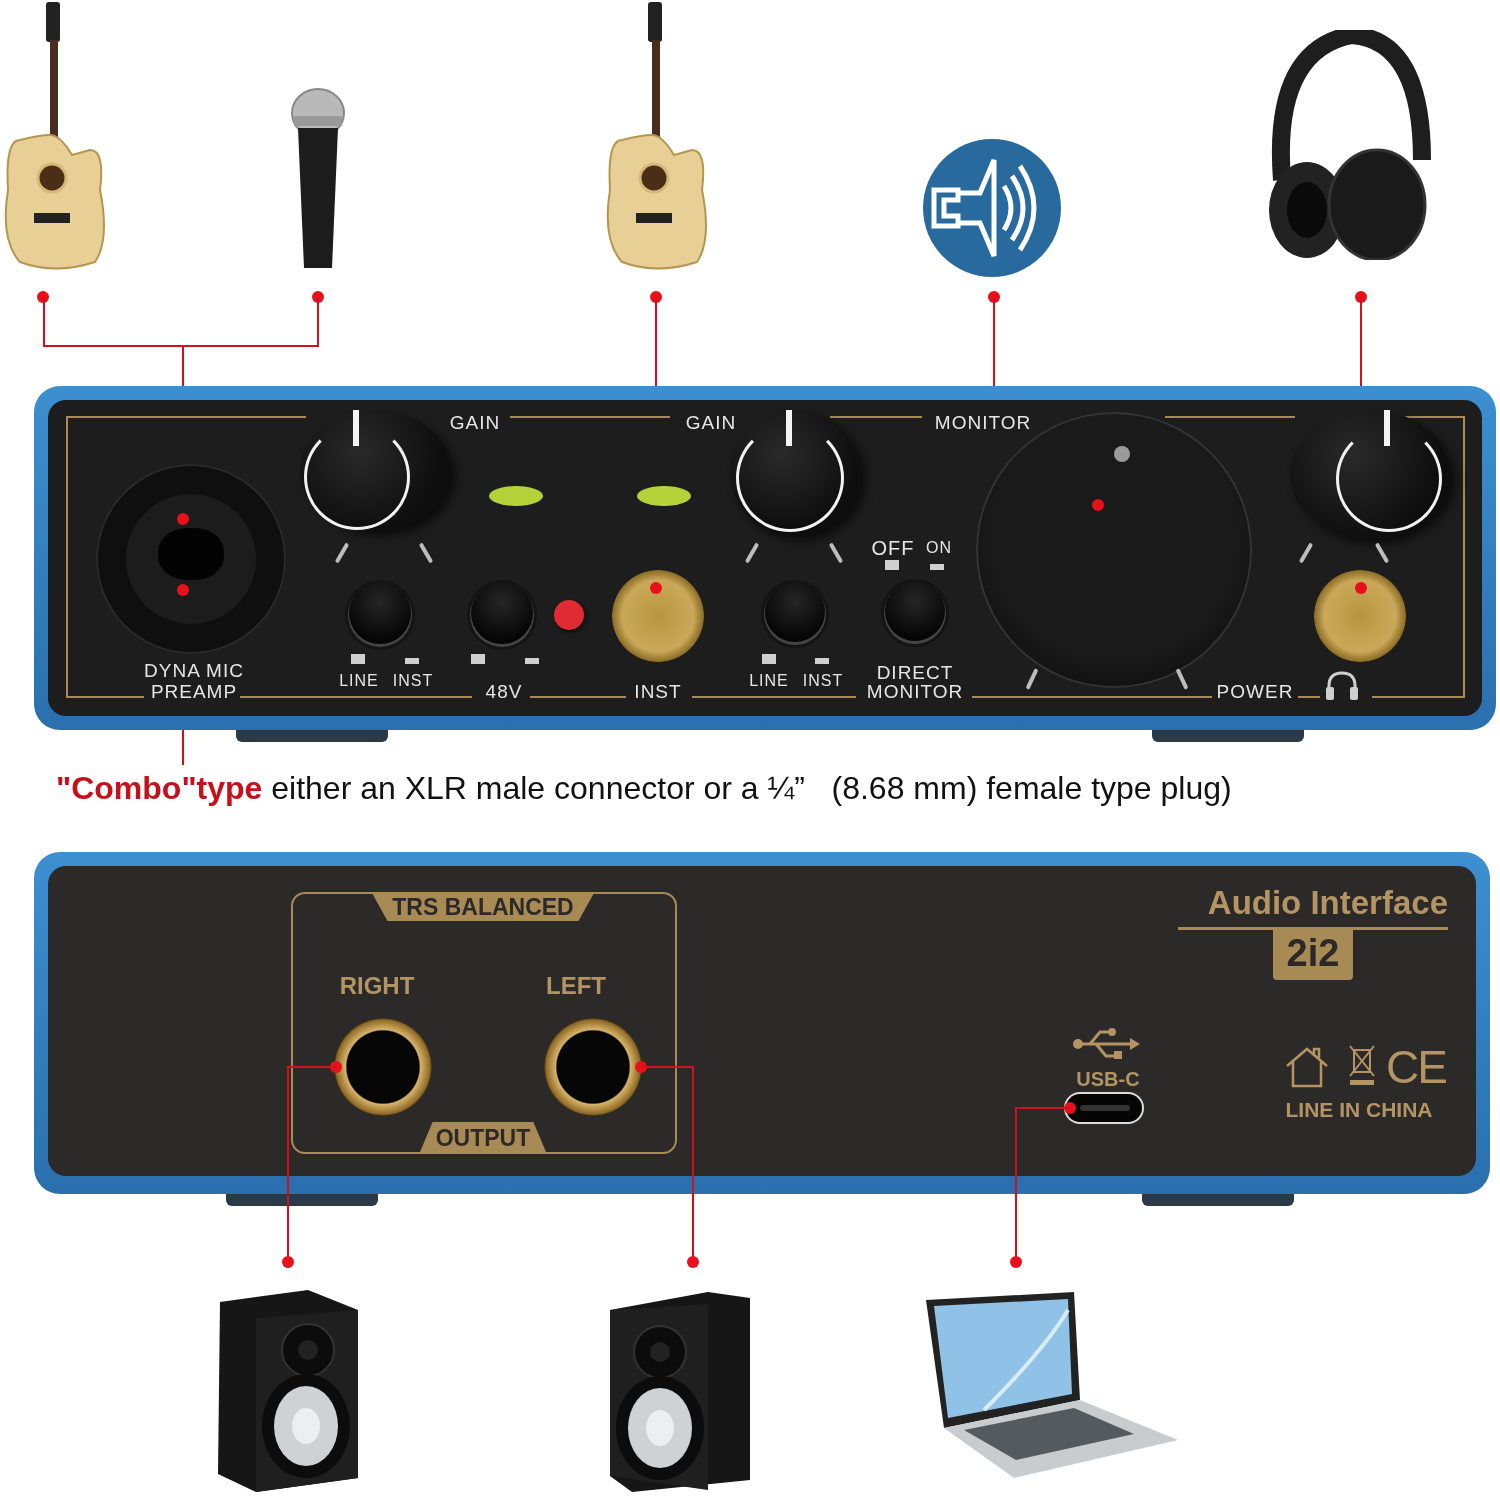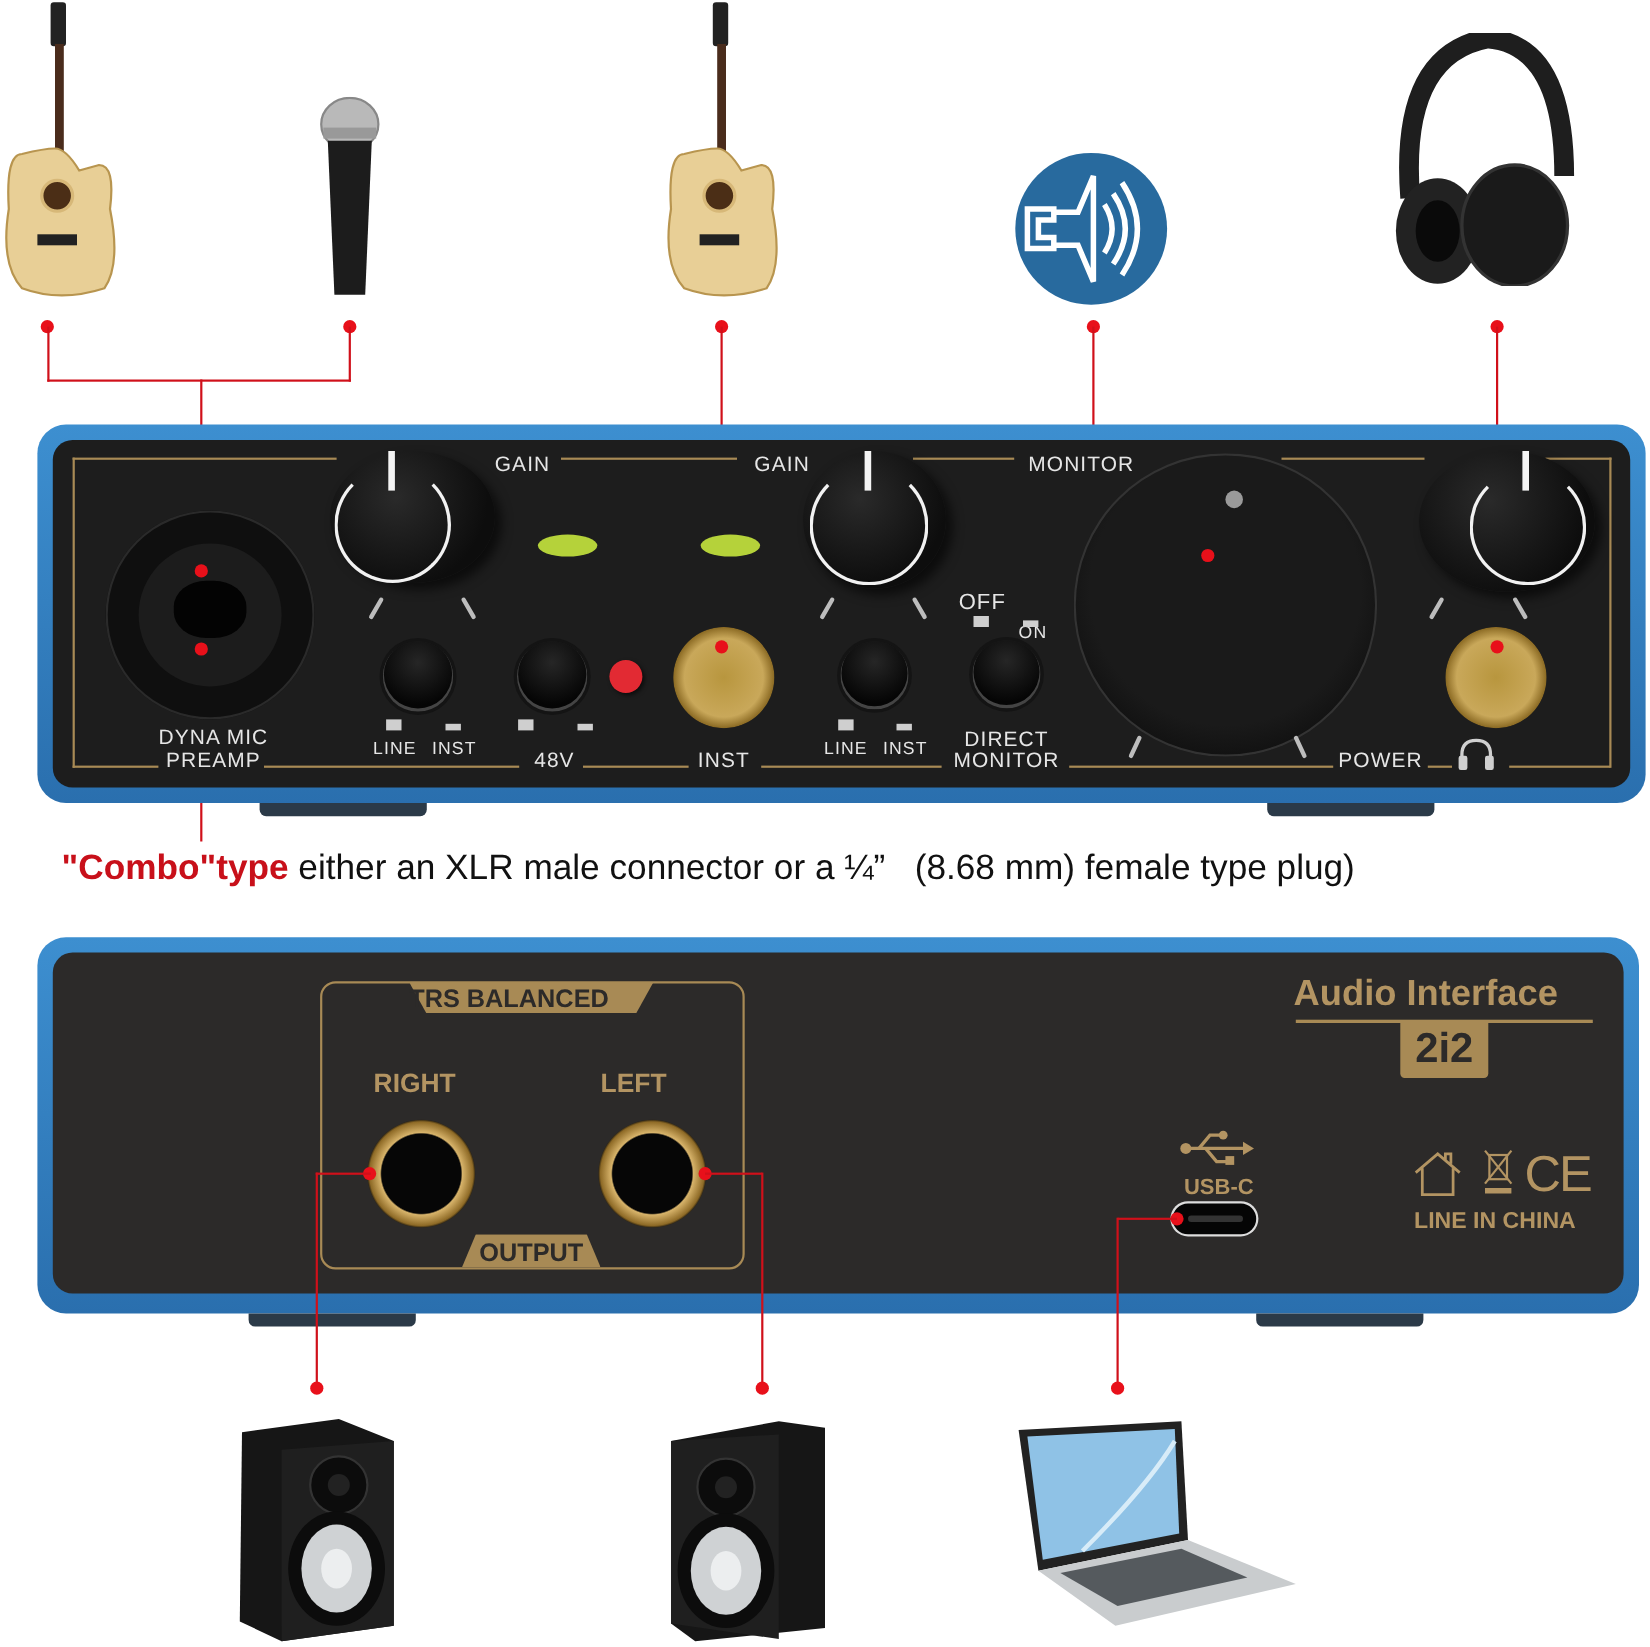--- a/index.html
+++ b/index.html
@@ -154,21 +154,21 @@
 <div class="tick" style="left:750px;top:542px;transform:rotate(30deg);"></div>
 <div class="tick" style="left:834px;top:542px;transform:rotate(-30deg);"></div>
 
 <div class="btn" style="left:764px;top:583px;width:62px;height:62px;"></div>
 <div class="ind" style="left:762px;top:654px;"></div>
 <div class="ind sm" style="left:815px;top:654px;"></div>
 <div class="lbl" style="left:746px;top:671px;width:46px;font-size:16px;">LINE</div>
 <div class="lbl" style="left:800px;top:671px;width:46px;font-size:16px;">INST</div>
 
 <div class="lbl" style="left:870px;top:538px;width:46px;font-size:20px;">OFF</div>
-<div class="lbl" style="left:916px;top:538px;width:46px;font-size:16px;margin-top:28px;">ON</div>
+<div class="lbl" style="left:916px;top:538px;width:46px;font-size:16px;">ON</div>
 <div class="ind" style="left:885px;top:560px;"></div>
 <div class="ind sm" style="left:930px;top:560px;"></div>
 <div class="btn" style="left:884px;top:582px;width:62px;height:62px;"></div>
 <div class="lbl" style="left:860px;top:663px;width:110px;">DIRECT</div>
 <div class="lbl" style="left:860px;top:682px;width:110px;">MONITOR</div>
 
 <div class="lbl" style="left:928px;top:413px;width:110px;">MONITOR</div>
 <div class="abs" style="left:976px;top:412px;width:276px;height:276px;border-radius:50%;background:radial-gradient(circle at 50% 45%,#1a1a1a 60%,#0e0e0e 80%,#2a2a2a 100%);box-shadow:0 0 0 2px #333 inset;">
   <div class="abs" style="left:138px;top:34px;width:16px;height:16px;border-radius:50%;background:#9a9a9a;"></div>
 </div>
@@ -195,21 +195,21 @@
   <span style="color:#c8101a;font-weight:bold;">"Combo"type</span><span style="white-space:pre;"> either an XLR male connector or a ¼”   (8.68 mm) female type plug)</span>
 </div>
 
 <div class="frame" style="left:34px;top:852px;width:1456px;height:342px;"></div>
 <div class="panel rear" style="left:48px;top:866px;width:1428px;height:310px;"></div>
 <div class="foot" style="left:226px;top:1194px;width:152px;"></div>
 <div class="foot" style="left:1142px;top:1194px;width:152px;"></div>
 
 <div class="goldbox" style="left:291px;top:892px;width:382px;height:258px;"></div>
 <div class="abs" style="left:372px;top:893px;width:222px;height:28px;background:#a88a55;clip-path:polygon(0 0,100% 0,93% 100%,7% 100%);"></div>
-<div class="glbl" style="left:372px;top:894px;width:222px;color:#2c2a29;font-size:23px;">TRS BALANCED</div>
+<div class="glbl" style="left:372px;top:894px;width:222px;text-align:center;color:#2c2a29;font-size:23px;">TRS BALANCED</div>
 <div class="abs" style="left:420px;top:1122px;width:126px;height:30px;background:#a88a55;clip-path:polygon(10% 0,90% 0,100% 100%,0 100%);"></div>
 <div class="glbl" style="left:420px;top:1125px;width:126px;text-align:center;color:#2c2a29;font-size:23px;">OUTPUT</div>
 <div class="glbl" style="left:330px;top:972px;width:94px;text-align:center;font-size:24px;">RIGHT</div>
 <div class="glbl" style="left:546px;top:972px;width:80px;text-align:left;font-size:24px;">LEFT</div>
 <div class="abs" style="left:334px;top:1018px;width:98px;height:98px;border-radius:50%;background:radial-gradient(circle,#060606 0,#060606 52%,#d7b36a 54%,#8e6a26 68%,#0a0a0a 72%);"></div>
 <div class="abs" style="left:544px;top:1018px;width:98px;height:98px;border-radius:50%;background:radial-gradient(circle,#060606 0,#060606 52%,#d7b36a 54%,#8e6a26 68%,#0a0a0a 72%);"></div>
 <div class="rdot" style="left:336px;top:1067px;"></div>
 <div class="rdot" style="left:641px;top:1067px;"></div>
 
 <svg class="abs" style="left:1072px;top:1026px;" width="70" height="34" viewBox="0 0 70 34">
@@ -220,21 +220,21 @@
   <circle cx="40" cy="6" r="4" fill="#b39462"></circle>
   <path d="M24 18 L34 30 L44 30" fill="none" stroke="#b39462" stroke-width="3"></path>
   <rect x="42" y="25" width="8" height="8" fill="#b39462"></rect>
 </svg>
 <div class="glbl" style="left:1066px;top:1068px;width:84px;text-align:center;font-size:20px;">USB-C</div>
 <div class="abs" style="left:1066px;top:1094px;width:76px;height:28px;border-radius:14px;background:#050505;box-shadow:0 0 0 2px #ddd;">
   <div class="abs" style="left:14px;top:11px;width:50px;height:6px;background:#333;border-radius:3px;"></div>
 </div>
 <div class="rdot" style="left:1070px;top:1108px;"></div>
 
-<div class="glbl" style="left:1176px;top:884px;width:272px;text-align:left;font-size:33px;">Audio Interface</div>
+<div class="glbl" style="left:1176px;top:884px;width:272px;text-align:right;font-size:33px;">Audio Interface</div>
 <div class="goldline" style="left:1178px;top:927px;width:270px;height:3px;"></div>
 <div class="abs" style="left:1273px;top:930px;width:80px;height:50px;background:#a88a55;border-radius:0 0 4px 4px;"></div>
 <div class="glbl" style="left:1273px;top:932px;width:80px;text-align:center;color:#2c2a29;font-size:38px;">2i2</div>
 
 <svg class="abs" style="left:1284px;top:1046px;" width="46" height="42" viewBox="0 0 46 42">
   <path d="M3 20 L23 3 L43 20 M9 16 L9 40 L37 40 L37 16 M30 8 L30 3 L35 3 L35 12" fill="none" stroke="#b39462" stroke-width="2.5"></path>
 </svg>
 <svg class="abs" style="left:1348px;top:1044px;" width="28" height="44" viewBox="0 0 28 44">
   <rect x="6" y="6" width="16" height="22" fill="none" stroke="#b39462" stroke-width="2"></rect>
   <line x1="2" y1="2" x2="26" y2="32" stroke="#b39462" stroke-width="2"></line>

